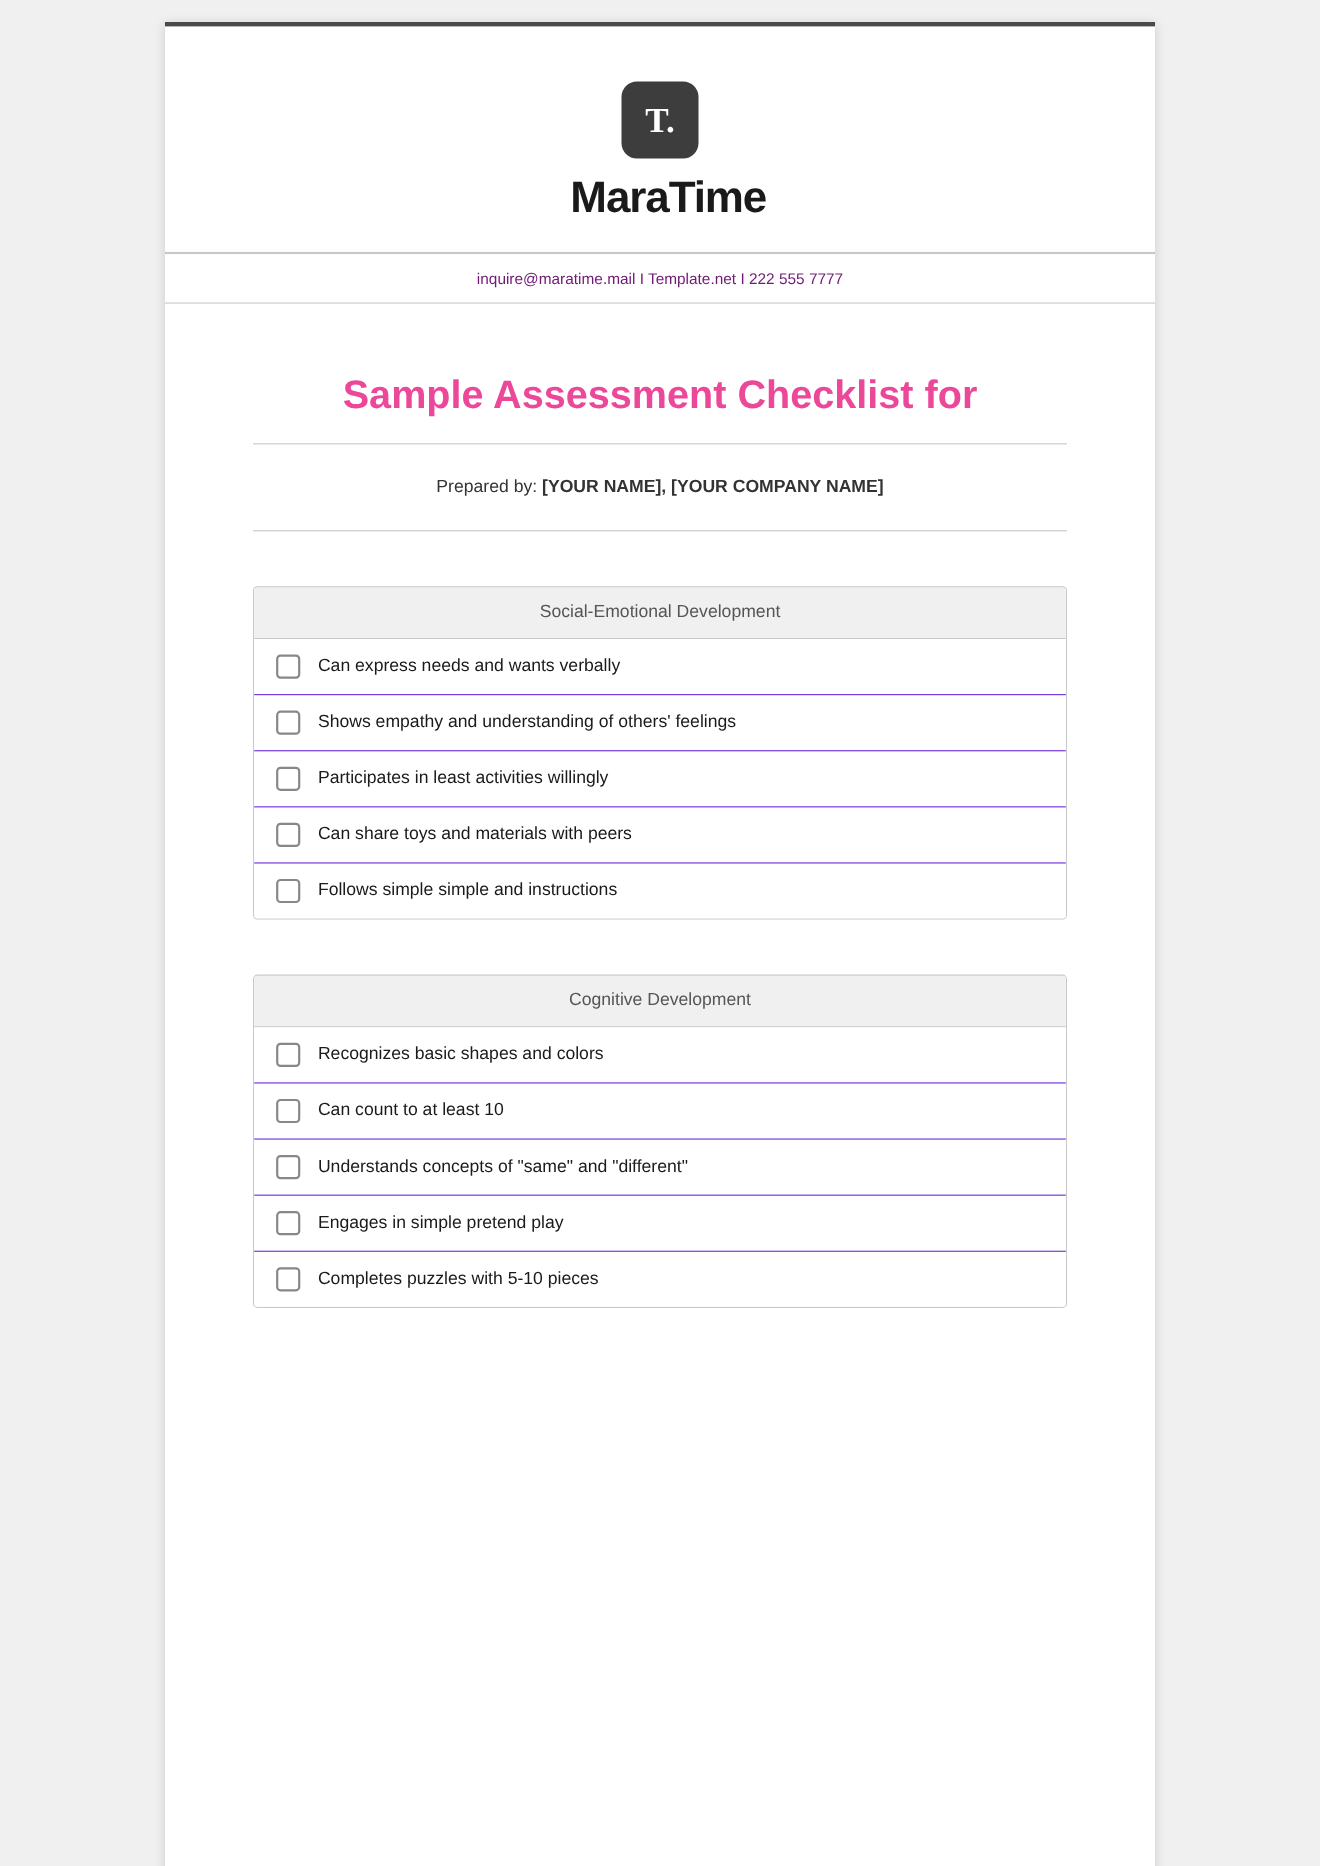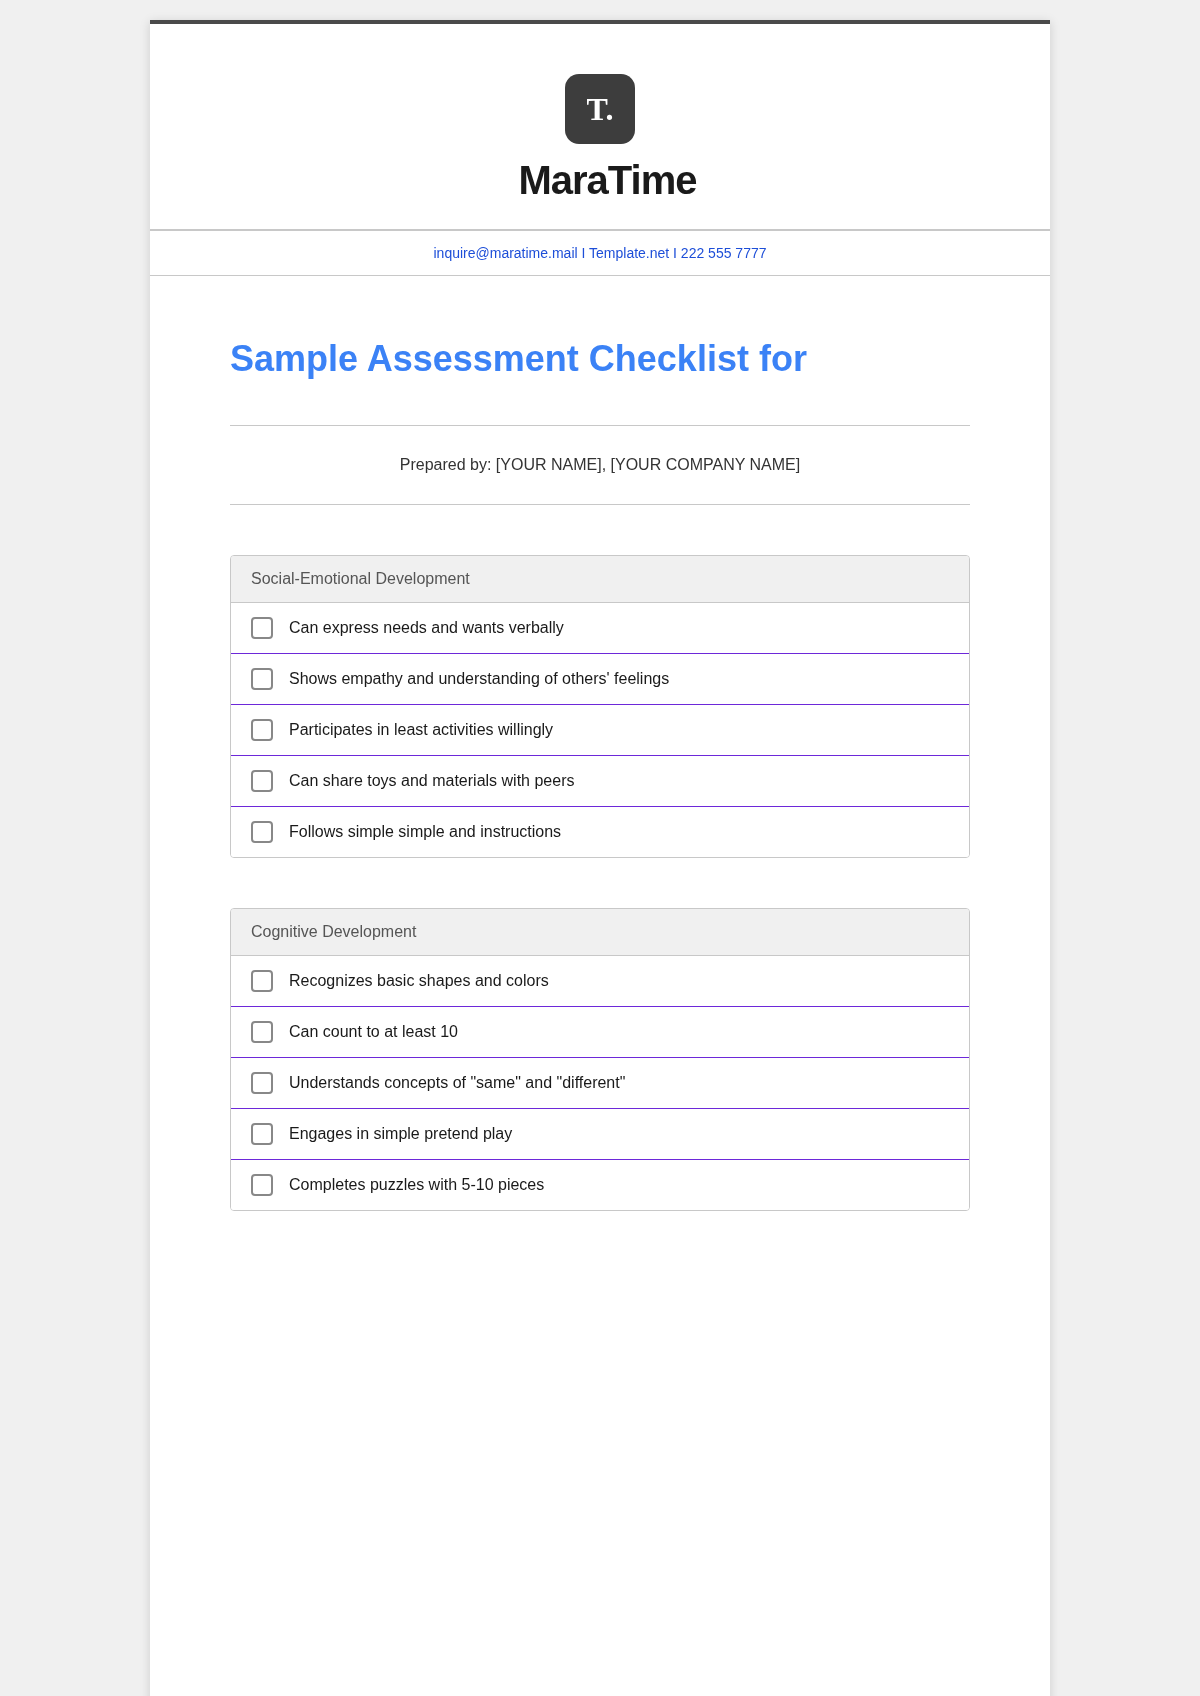--- a/index.html
+++ b/index.html
@@ -77,58 +77,59 @@
       height: 1.5px;
       background: #c8c8c8;
       margin-top: 16px;
     }
 
     .contact-bar {
       width: 100%;
       text-align: center;
       padding: 14px 0;
       font-size: 14px;
-      color: #1d4ed8;
+      color: #701a75;
     }
 
     .separator-line {
       width: 100%;
       height: 1px;
       background: #c8c8c8;
     }
 
     
     .main-content {
       padding: 60px 80px 60px 80px;
     }
 
     .doc-title {
+      text-align: center;
       font-size: 36px;
       font-weight: 900;
-      color: #3b82f6;
+      color: #ec4899;
       line-height: 1.25;
-      margin-bottom: 44px;
+      margin-bottom: 22px;
     }
 
     .title-separator {
       width: 100%;
       height: 1px;
       background: #c8c8c8;
       margin-bottom: 30px;
     }
 
     .prepared-by {
       text-align: center;
       font-size: 16px;
       color: #333;
       margin-bottom: 30px;
     }
 
     .prepared-by strong {
-      font-weight: 400;
+      font-weight: 700;
     }
 
     .section-separator {
       width: 100%;
       height: 1px;
       background: #c8c8c8;
       margin-bottom: 50px;
     }
 
     
@@ -136,21 +137,21 @@
       margin-bottom: 50px;
       border: 1.5px solid #c8c8c8;
       border-radius: 4px;
       overflow: hidden;
     }
 
     .checklist-header {
       background: #f0f0f0;
       border-bottom: 1.5px solid #c8c8c8;
       padding: 14px 20px;
-      text-align: left;
+      text-align: center;
       font-size: 16px;
       color: #555;
       font-weight: normal;
     }
 
     .checklist-items {
       background: #ffffff;
     }
 
     .checklist-item {

